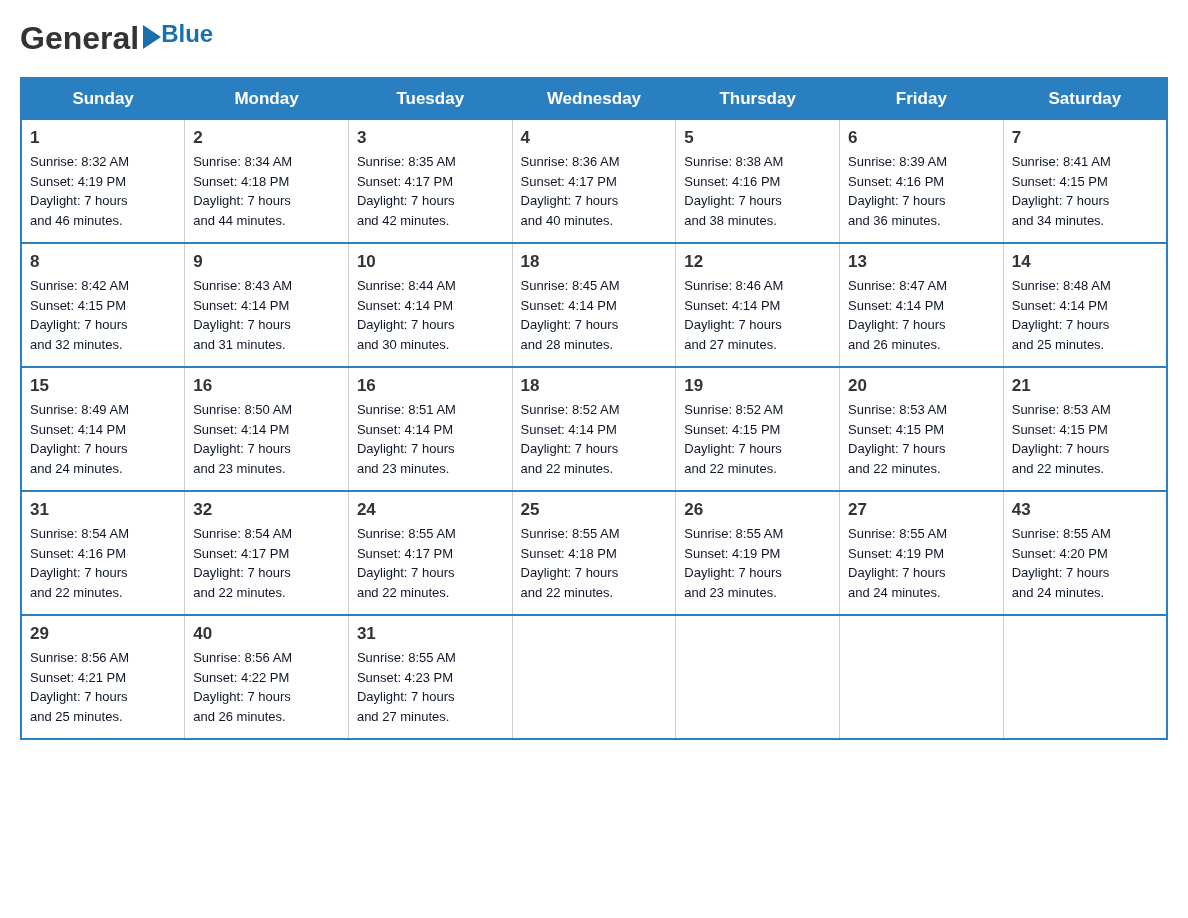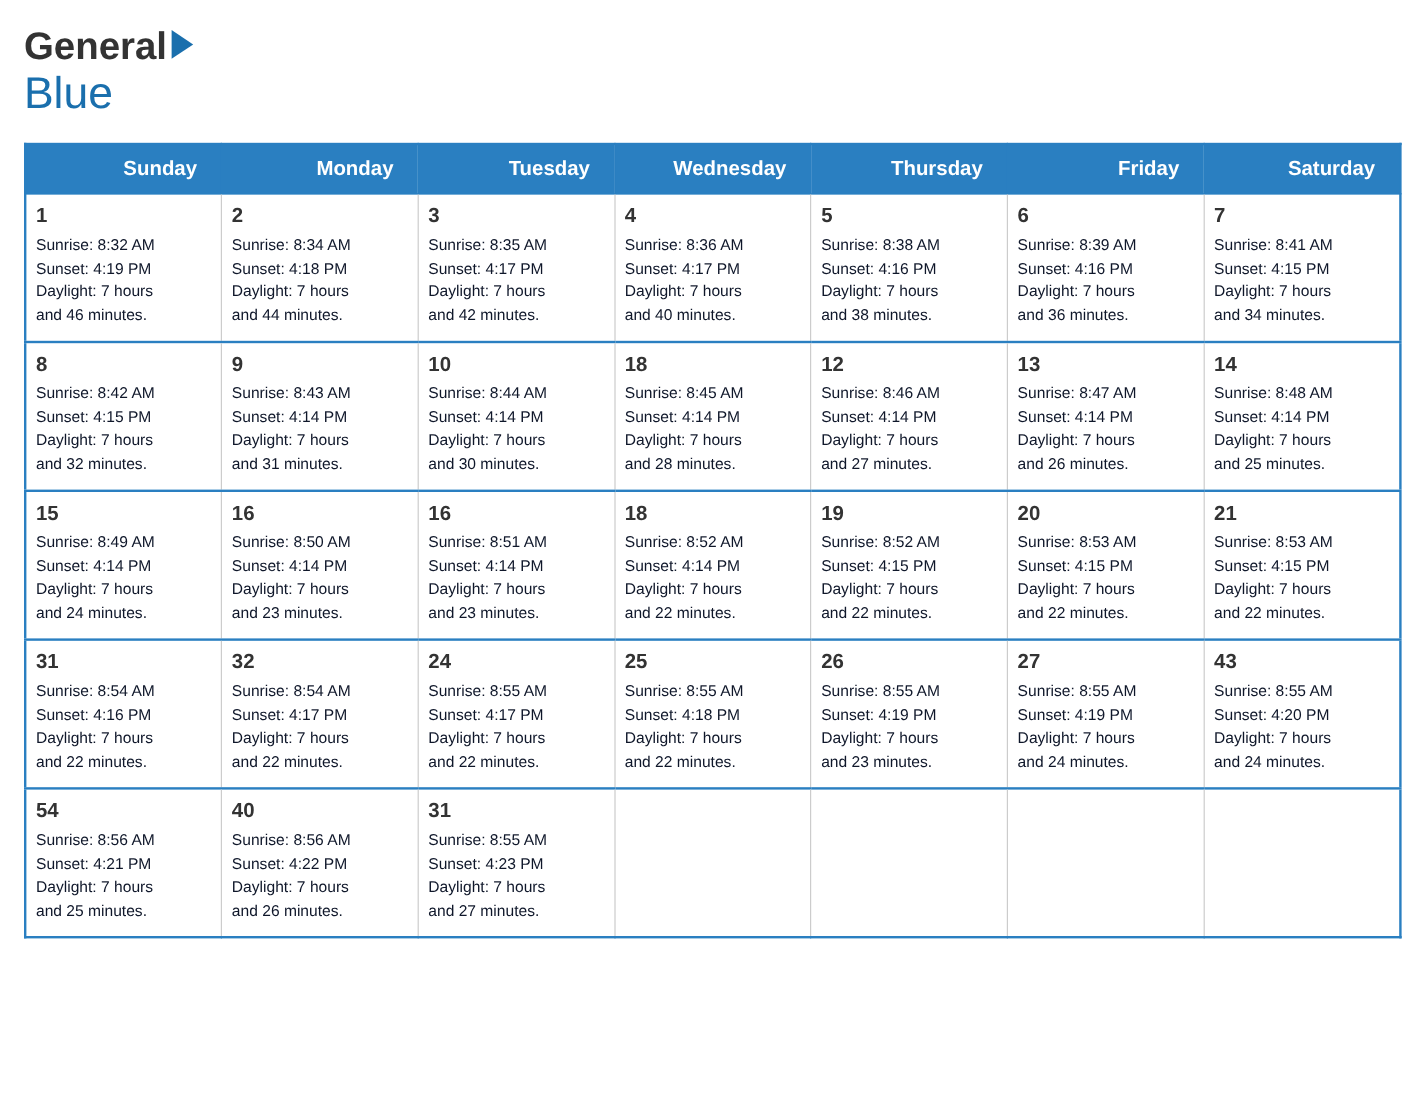--- a/index.html
+++ b/index.html
@@ -11,21 +11,21 @@
       padding: 20px;
     }
     .header {
       display: flex;
       justify-content: space-between;
       align-items: flex-start;
       margin-bottom: 20px;
     }
     .logo {
       display: flex;
-      flex-direction: column;
+      flex-direction: row;
       align-items: flex-start;
     }
     .title-block {
       text-align: right;
     }
     .calendar-title {
       font-size: 52px;
       font-weight: 300;
       color: #222;
       line-height: 1.1;
@@ -39,21 +39,21 @@
       width: 100%;
       border-collapse: collapse;
       border: 2px solid #2a7fc1;
     }
     .calendar-table th {
       background-color: #2a7fc1;
       color: white;
       padding: 10px 20px;
       font-size: 17px;
       font-weight: 600;
-      text-align: right;
+      text-align: center;
       border: 1px solid #2a7fc1;
     }
     .calendar-table td {
       vertical-align: top;
       padding: 8px 8px 12px 8px;
       border: 1px solid #ccc;
       width: 14.28%;
       min-height: 100px;
       border-bottom: 2px solid #2a7fc1;
     }
@@ -84,21 +84,21 @@
 </head>
 <body>
 
 <div class="header">
   <div class="logo">
     <div class="logo-wrapper">
       <span style="font-size:32px;font-weight:bold;color:#333;font-family:Arial,sans-serif;">General</span>
       <span style="display:inline-block;width:0;height:0;border-top:12px solid transparent;border-bottom:12px solid transparent;border-left:18px solid #1a6fad;margin-left:4px;vertical-align:middle;position:relative;top:-2px;"></span>
     </div>
     <div>
-      <span style="font-size:37px;font-weight:normal;color:#1a6fad;font-family:Arial,sans-serif;">Blue</span>
+      <span style="font-size:24px;font-weight:bold;color:#1a6fad;font-family:Arial,sans-serif;">Blue</span>
     </div>
   </div>
   <div class="title-block">
     <div class="calendar-title"></div>
     <div class="calendar-subtitle"></div>
   </div>
 </div>
 
 <table class="calendar-table">
   <thead>
@@ -228,21 +228,21 @@
           <span class="day-number">27</span>
           <div class="day-info">Sunrise: 8:55 AM<br>Sunset: 4:19 PM<br>Daylight: 7 hours<br>and 24 minutes.</div>
         </td>
         <td>
           <span class="day-number">43</span>
           <div class="day-info">Sunrise: 8:55 AM<br>Sunset: 4:20 PM<br>Daylight: 7 hours<br>and 24 minutes.</div>
         </td>
       </tr>
       <tr>
         <td>
-          <span class="day-number">54</span>
+          <span class="day-number">29</span>
           <div class="day-info">Sunrise: 8:56 AM<br>Sunset: 4:21 PM<br>Daylight: 7 hours<br>and 25 minutes.</div>
         </td>
         <td>
           <span class="day-number">40</span>
           <div class="day-info">Sunrise: 8:56 AM<br>Sunset: 4:22 PM<br>Daylight: 7 hours<br>and 26 minutes.</div>
         </td>
         <td>
           <span class="day-number">31</span>
           <div class="day-info">Sunrise: 8:55 AM<br>Sunset: 4:23 PM<br>Daylight: 7 hours<br>and 27 minutes.</div>
         </td>

